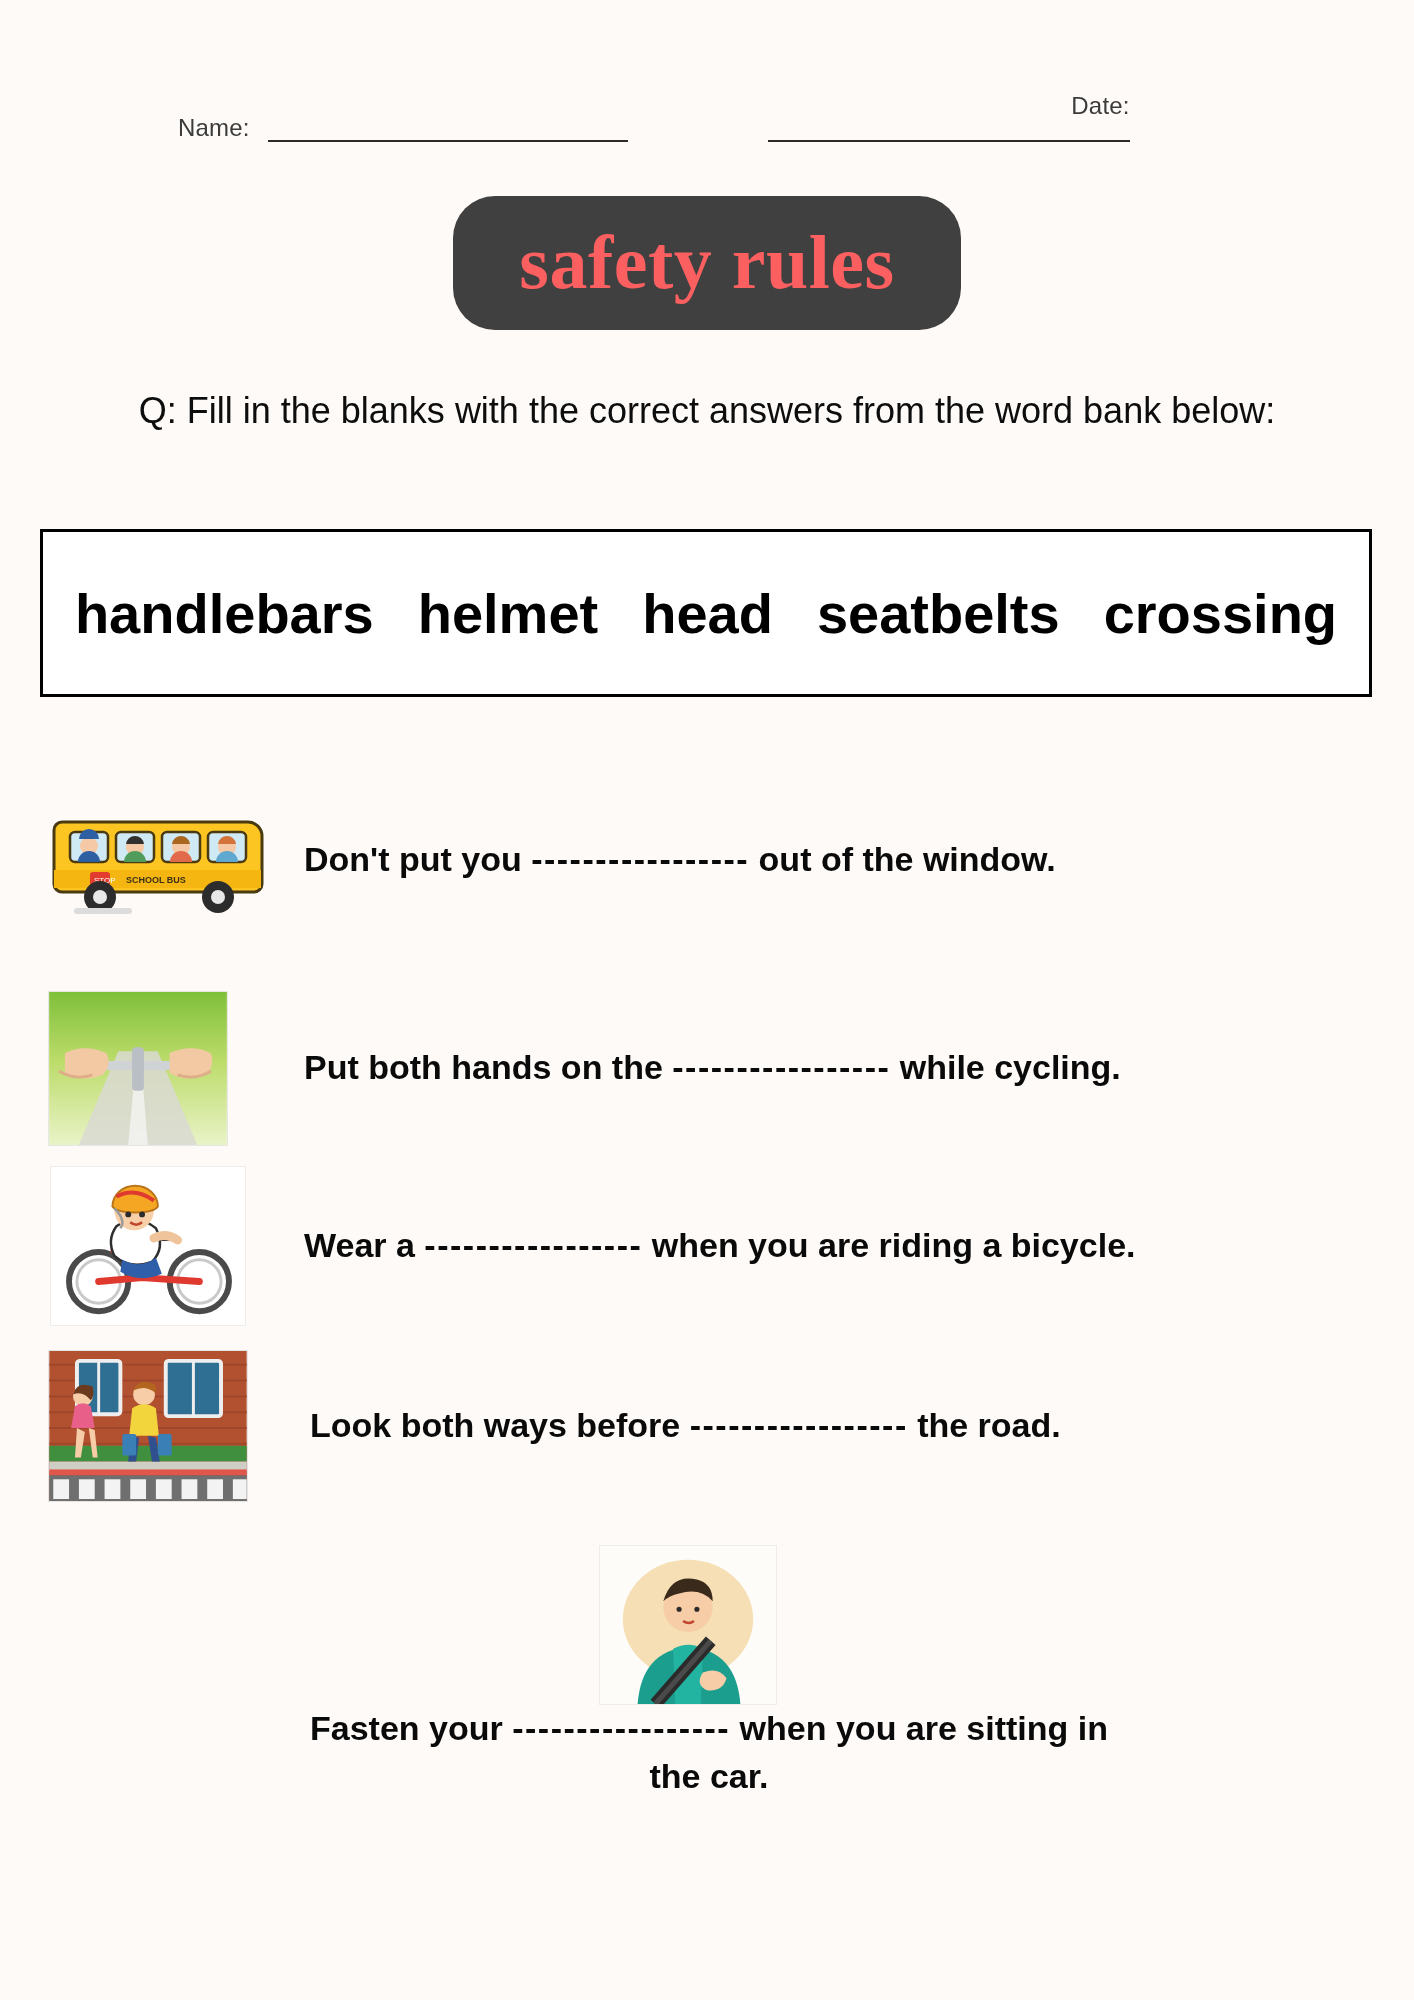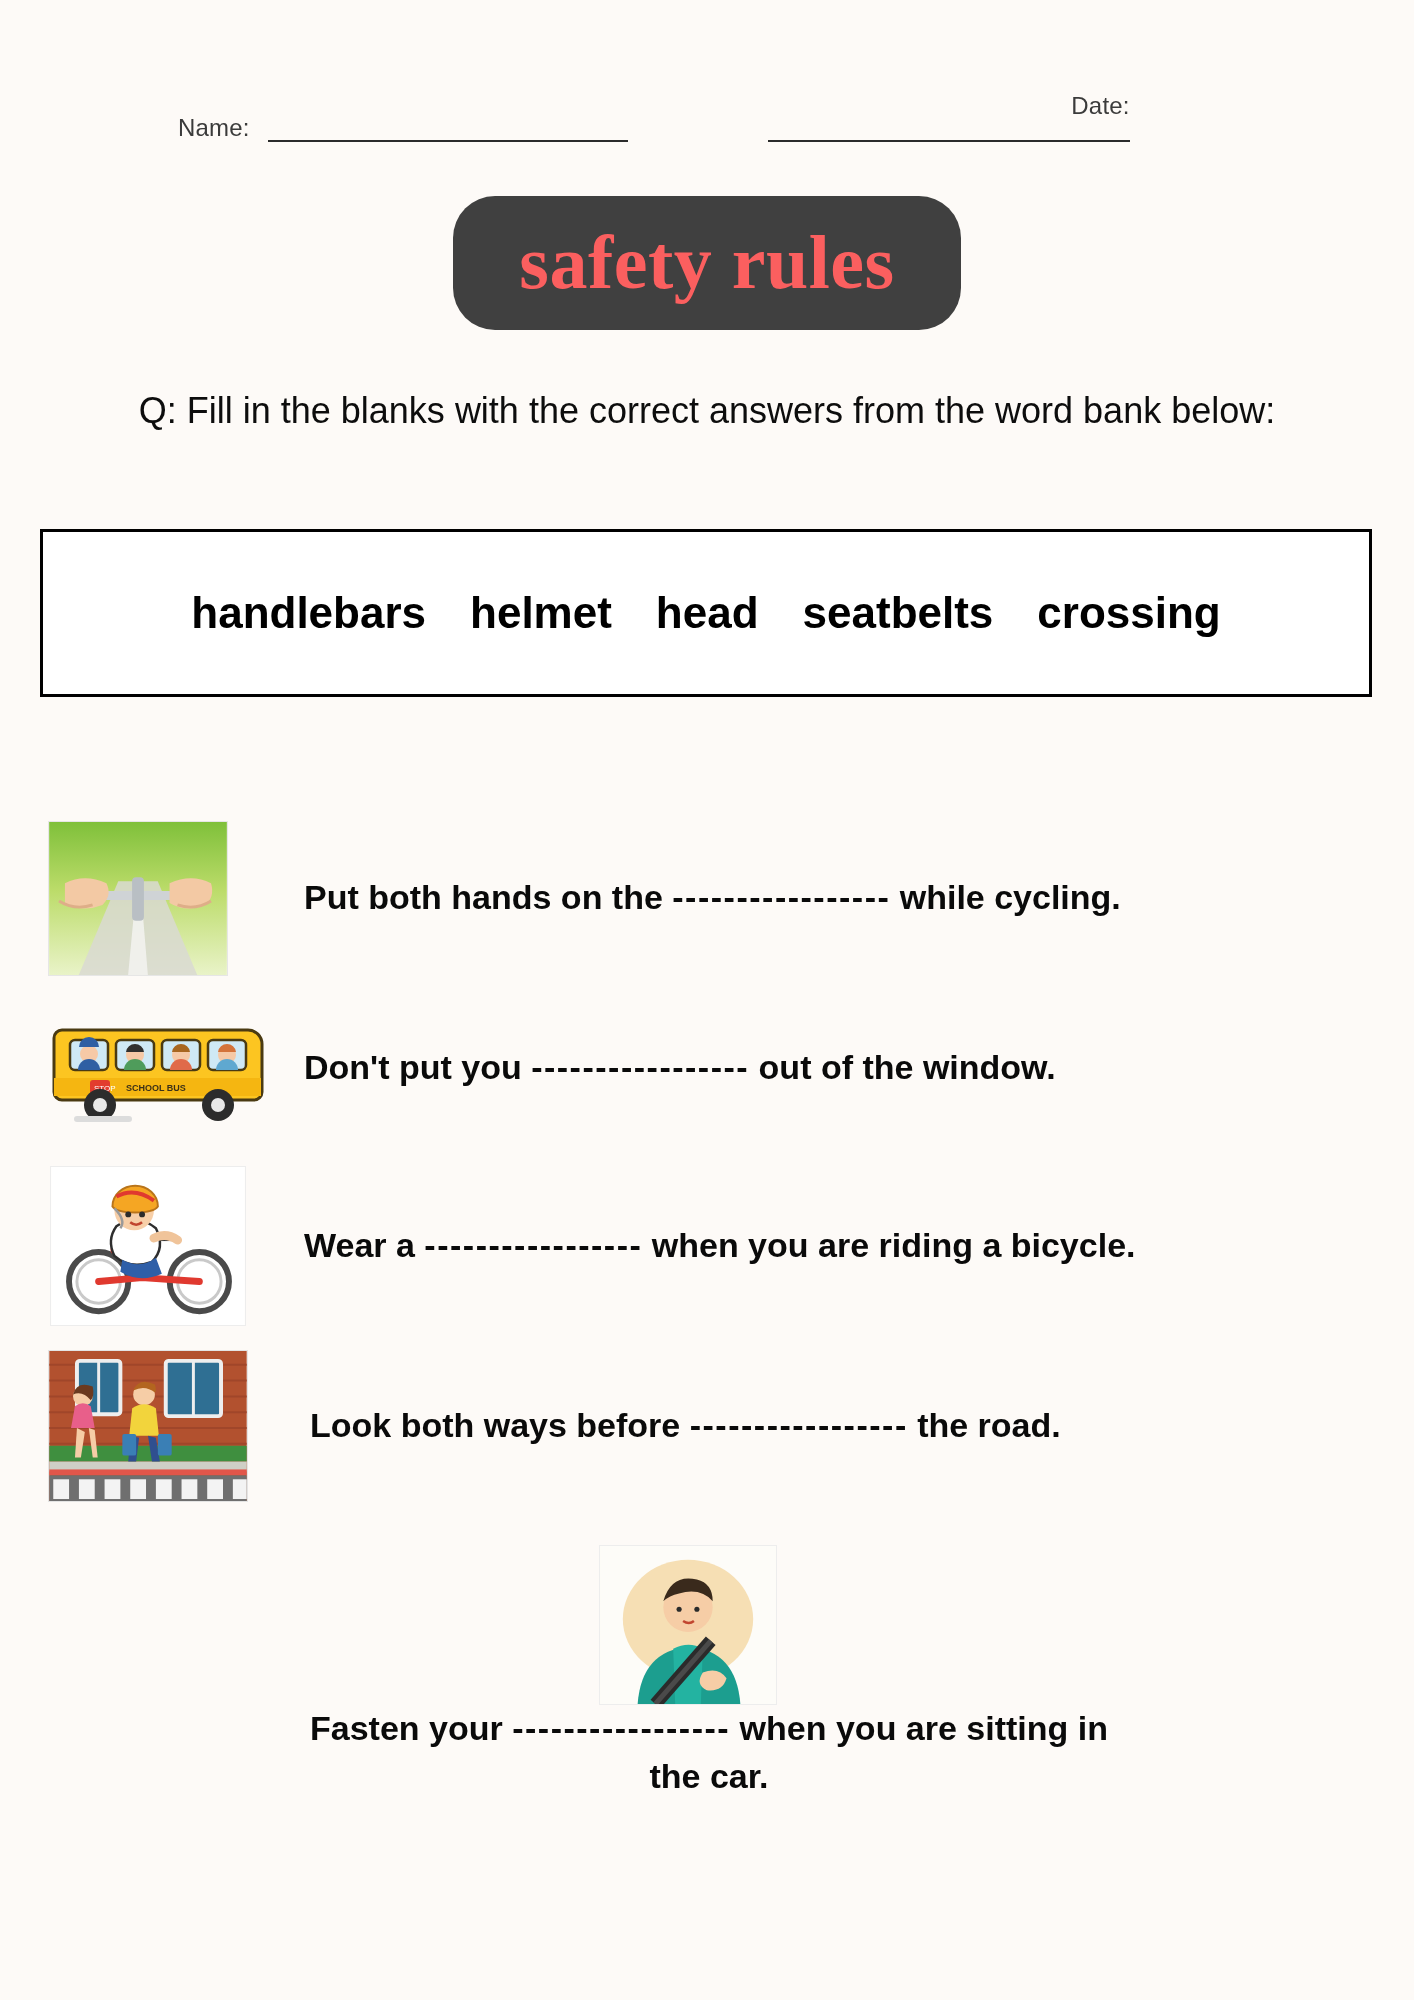--- a/index.html
+++ b/index.html
@@ -82,21 +82,21 @@
     width: 1332px;
     height: 168px;
     border: 3px solid #000;
     background: #fff;
     display: flex;
     align-items: center;
     justify-content: center;
     gap: 44px;
   }
   .word-bank .word {
-    font-size: 44px;
+    font-size: 56px;
     font-weight: 700;
     color: #000;
     white-space: nowrap;
   }
 
   
   .questions {
     position: absolute;
     top: 775px;
     left: 0;
@@ -179,20 +179,65 @@
 
 <div class="word-bank">
   <span class="word">handlebars</span>
   <span class="word">helmet</span>
   <span class="word">head</span>
   <span class="word">seatbelts</span>
   <span class="word">crossing</span>
 </div>
 
 <div class="questions">
+
+  <div class="q-row row-bus">
+    <div class="q-thumb">
+      <svg class="thumb-box thumb-bus" viewBox="0 0 232 128">
+        <rect x="0" y="0" width="232" height="128" fill="#fdfaf7"></rect>
+
+        <path d="M14 26 h186 a14 14 0 0 1 14 14 v48 a8 8 0 0 1 -8 8 H14 a8 8 0 0 1 -8 -8 V34 a8 8 0 0 1 8 -8 z" fill="#fcc521" stroke="#4a3a12" stroke-width="3"></path>
+
+        <rect x="22" y="36" width="38" height="30" rx="5" fill="#cfe9f5" stroke="#4a3a12" stroke-width="2.5"></rect>
+        <rect x="68" y="36" width="38" height="30" rx="5" fill="#cfe9f5" stroke="#4a3a12" stroke-width="2.5"></rect>
+        <rect x="114" y="36" width="38" height="30" rx="5" fill="#cfe9f5" stroke="#4a3a12" stroke-width="2.5"></rect>
+        <rect x="160" y="36" width="38" height="30" rx="5" fill="#cfe9f5" stroke="#4a3a12" stroke-width="2.5"></rect>
+
+        <circle cx="41" cy="50" r="9" fill="#f6c9a6"></circle>
+        <path d="M30 66 a11 11 0 0 1 22 0 z" fill="#2e5fa3"></path>
+        <path d="M31 43 h20 a10 10 0 0 0 -20 0 z" fill="#2e5fa3"></path>
+
+        <circle cx="87" cy="51" r="9" fill="#f6c9a6"></circle>
+        <path d="M87 40 a9 9 0 0 0 -9 8 h18 a9 9 0 0 0 -9 -8z" fill="#31302e"></path>
+        <path d="M76 66 a11 11 0 0 1 22 0 z" fill="#4f9c5b"></path>
+        <circle cx="133" cy="51" r="9" fill="#f6c9a6"></circle>
+        <path d="M133 40 a9 9 0 0 0 -9 8 h18 a9 9 0 0 0 -9 -8z" fill="#a8661f"></path>
+        <path d="M122 66 a11 11 0 0 1 22 0 z" fill="#e06a4a"></path>
+        <circle cx="179" cy="51" r="9" fill="#f6c9a6"></circle>
+        <path d="M179 40 a9 9 0 0 0 -9 8 h18 a9 9 0 0 0 -9 -8z" fill="#d4733a"></path>
+        <path d="M168 66 a11 11 0 0 1 22 0 z" fill="#5fa8d0"></path>
+
+        <rect x="6" y="74" width="207" height="18" fill="#f5b611"></rect>
+        <rect x="42" y="76" width="20" height="14" rx="3" fill="#e23c2e"></rect>
+        <text x="46" y="87" font-family="Liberation Sans, sans-serif" font-size="8" fill="#ffffff">STOP</text>
+        <text x="78" y="87" font-family="Liberation Sans, sans-serif" font-size="9" font-weight="bold" fill="#3c3118">SCHOOL BUS</text>
+
+        <circle cx="52" cy="101" r="16" fill="#2c2c2c"></circle>
+        <circle cx="52" cy="101" r="7" fill="#e8e8e8"></circle>
+        <circle cx="170" cy="101" r="16" fill="#2c2c2c"></circle>
+        <circle cx="170" cy="101" r="7" fill="#e8e8e8"></circle>
+        <rect x="26" y="112" width="58" height="6" rx="3" fill="#dcdcdc"></rect>
+      </svg>
+    </div>
+    <div class="q-text">
+      <span>Don't put you</span>
+      <span class="blank">-----------------</span>
+      <span>out of the window.</span>
+    </div>
+  </div>
 
   <div class="q-row row-handle">
     <div class="q-thumb">
       <svg class="thumb-box thumb-handle" viewBox="0 0 180 155">
         <defs>
           <linearGradient id="gBlur" x1="0" y1="0" x2="0" y2="1">
             <stop offset="0%" stop-color="#7fc03a"></stop>
             <stop offset="45%" stop-color="#bcdc6a"></stop>
             <stop offset="100%" stop-color="#e9f3c8"></stop>
           </linearGradient>
@@ -210,65 +255,20 @@
         <path d="M16 62 q20 -10 42 0 q6 12 -4 22 q-20 8 -38 -2 z" fill="#f3c9a4"></path>
         <path d="M122 62 q22 -10 42 0 q4 14 -6 22 q-20 8 -36 -2 z" fill="#f3c9a4"></path>
         <path d="M10 80 q16 10 34 4" stroke="#deae88" stroke-width="3" fill="none"></path>
         <path d="M130 84 q18 6 34 -4" stroke="#deae88" stroke-width="3" fill="none"></path>
       </svg>
     </div>
     <div class="q-text">
       <span>Put both hands on the</span>
       <span class="blank">-----------------</span>
       <span>while cycling.</span>
-    </div>
-  </div>
-
-  <div class="q-row row-bus">
-    <div class="q-thumb">
-      <svg class="thumb-box thumb-bus" viewBox="0 0 232 128">
-        <rect x="0" y="0" width="232" height="128" fill="#fdfaf7"></rect>
-
-        <path d="M14 26 h186 a14 14 0 0 1 14 14 v48 a8 8 0 0 1 -8 8 H14 a8 8 0 0 1 -8 -8 V34 a8 8 0 0 1 8 -8 z" fill="#fcc521" stroke="#4a3a12" stroke-width="3"></path>
-
-        <rect x="22" y="36" width="38" height="30" rx="5" fill="#cfe9f5" stroke="#4a3a12" stroke-width="2.5"></rect>
-        <rect x="68" y="36" width="38" height="30" rx="5" fill="#cfe9f5" stroke="#4a3a12" stroke-width="2.5"></rect>
-        <rect x="114" y="36" width="38" height="30" rx="5" fill="#cfe9f5" stroke="#4a3a12" stroke-width="2.5"></rect>
-        <rect x="160" y="36" width="38" height="30" rx="5" fill="#cfe9f5" stroke="#4a3a12" stroke-width="2.5"></rect>
-
-        <circle cx="41" cy="50" r="9" fill="#f6c9a6"></circle>
-        <path d="M30 66 a11 11 0 0 1 22 0 z" fill="#2e5fa3"></path>
-        <path d="M31 43 h20 a10 10 0 0 0 -20 0 z" fill="#2e5fa3"></path>
-
-        <circle cx="87" cy="51" r="9" fill="#f6c9a6"></circle>
-        <path d="M87 40 a9 9 0 0 0 -9 8 h18 a9 9 0 0 0 -9 -8z" fill="#31302e"></path>
-        <path d="M76 66 a11 11 0 0 1 22 0 z" fill="#4f9c5b"></path>
-        <circle cx="133" cy="51" r="9" fill="#f6c9a6"></circle>
-        <path d="M133 40 a9 9 0 0 0 -9 8 h18 a9 9 0 0 0 -9 -8z" fill="#a8661f"></path>
-        <path d="M122 66 a11 11 0 0 1 22 0 z" fill="#e06a4a"></path>
-        <circle cx="179" cy="51" r="9" fill="#f6c9a6"></circle>
-        <path d="M179 40 a9 9 0 0 0 -9 8 h18 a9 9 0 0 0 -9 -8z" fill="#d4733a"></path>
-        <path d="M168 66 a11 11 0 0 1 22 0 z" fill="#5fa8d0"></path>
-
-        <rect x="6" y="74" width="207" height="18" fill="#f5b611"></rect>
-        <rect x="42" y="76" width="20" height="14" rx="3" fill="#e23c2e"></rect>
-        <text x="46" y="87" font-family="Liberation Sans, sans-serif" font-size="8" fill="#ffffff">STOP</text>
-        <text x="78" y="87" font-family="Liberation Sans, sans-serif" font-size="9" font-weight="bold" fill="#3c3118">SCHOOL BUS</text>
-
-        <circle cx="52" cy="101" r="16" fill="#2c2c2c"></circle>
-        <circle cx="52" cy="101" r="7" fill="#e8e8e8"></circle>
-        <circle cx="170" cy="101" r="16" fill="#2c2c2c"></circle>
-        <circle cx="170" cy="101" r="7" fill="#e8e8e8"></circle>
-        <rect x="26" y="112" width="58" height="6" rx="3" fill="#dcdcdc"></rect>
-      </svg>
-    </div>
-    <div class="q-text">
-      <span>Don't put you</span>
-      <span class="blank">-----------------</span>
-      <span>out of the window.</span>
     </div>
   </div>
 
   <div class="q-row row-helmet">
     <div class="q-thumb">
       <svg class="thumb-box thumb-helmet" viewBox="0 0 196 160">
         <rect x="0" y="0" width="196" height="160" fill="#ffffff"></rect>
 
         <circle cx="48" cy="116" r="30" fill="none" stroke="#4a4a4a" stroke-width="6"></circle>
         <circle cx="48" cy="116" r="22" fill="none" stroke="#c9c9c9" stroke-width="3"></circle>

